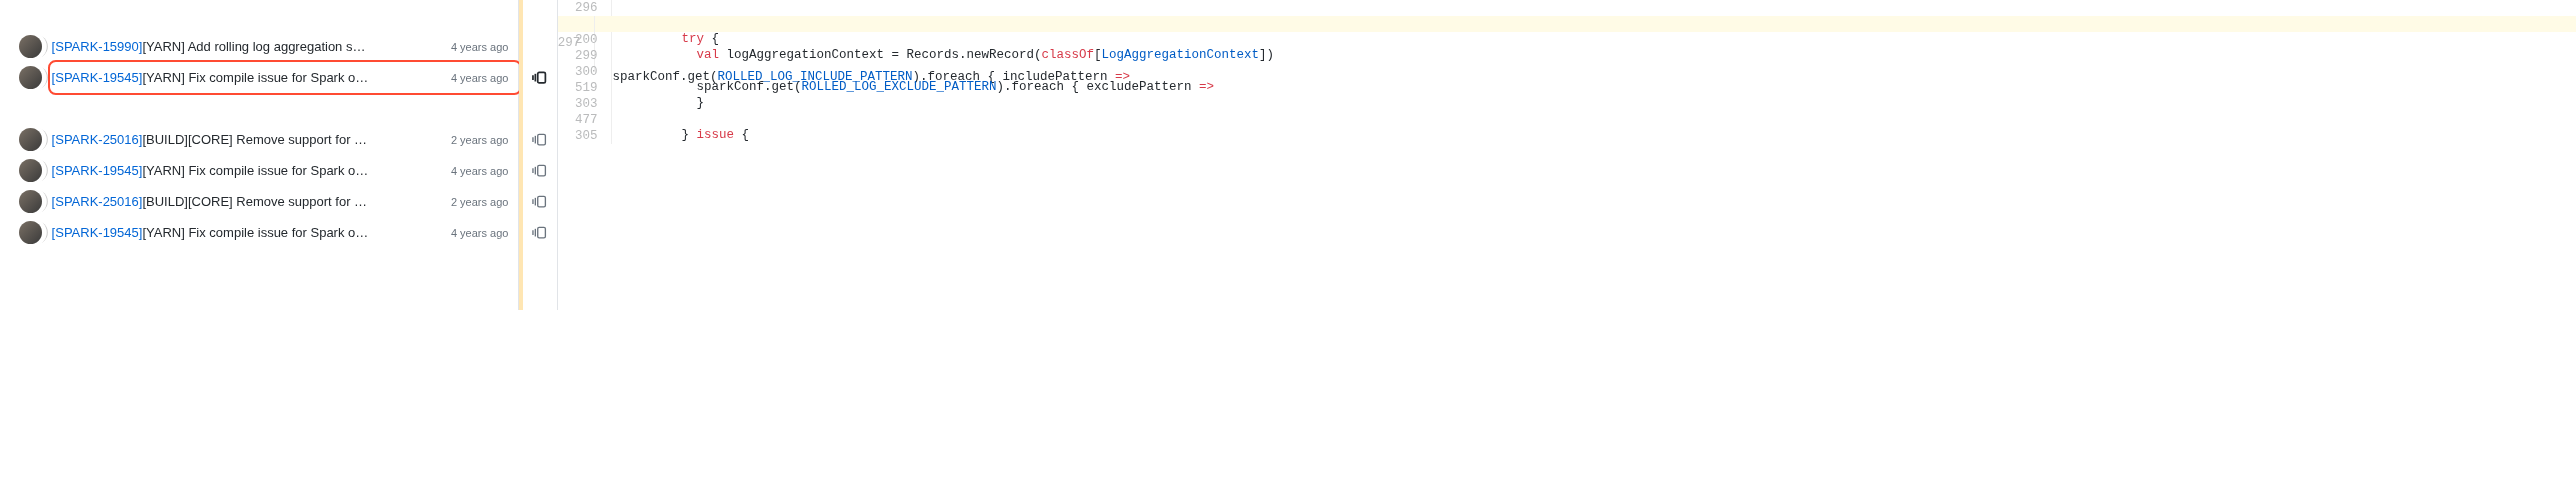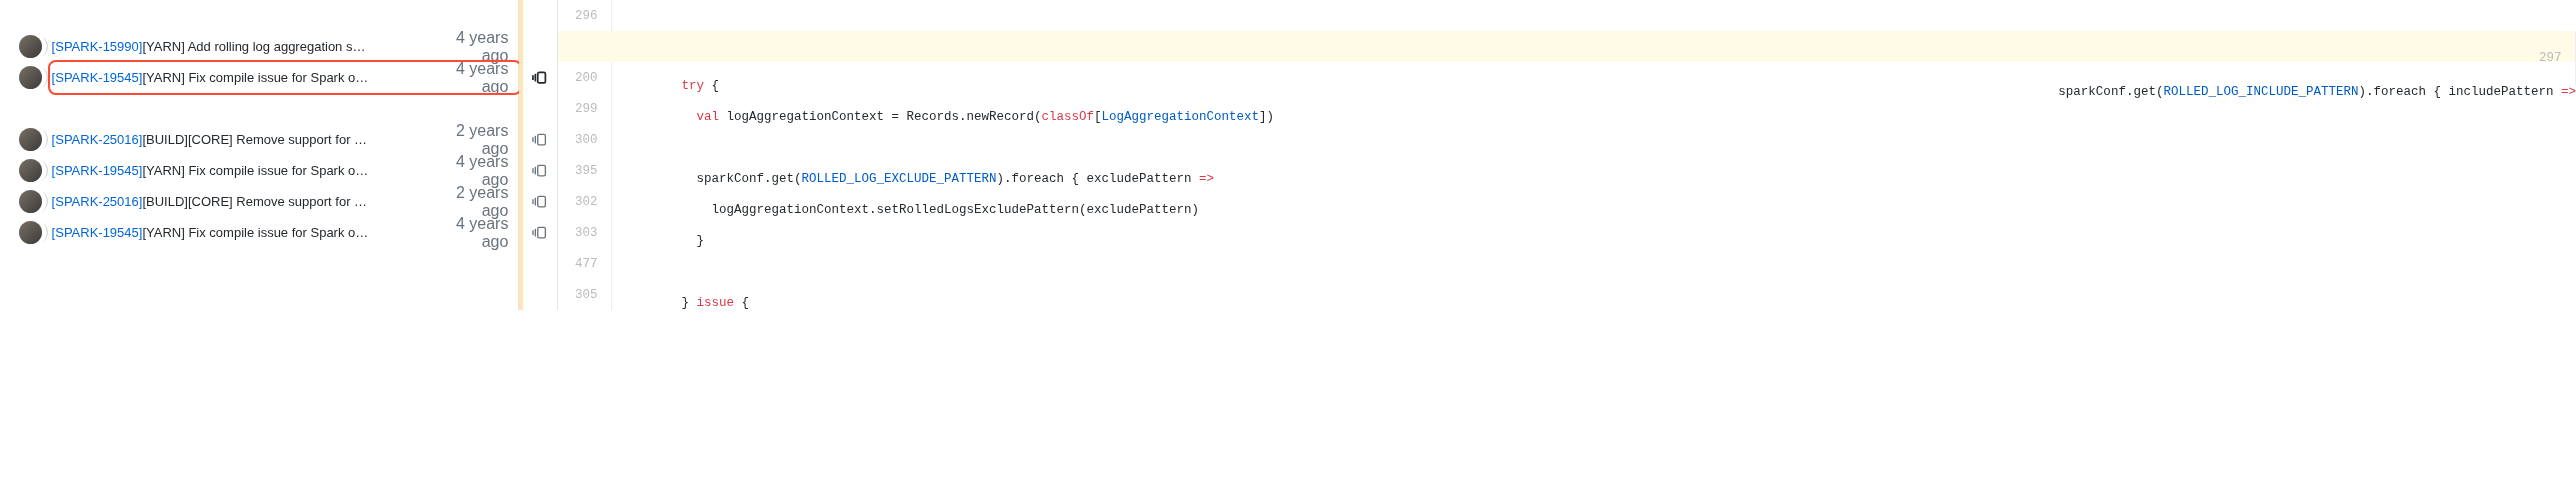--- a/index.html
+++ b/index.html
@@ -58,21 +58,21 @@
     text-overflow: ellipsis;
     color: #24292e;
     font-size: 13px;
   }
   .commit-msg .issue {
     color: #0366d6;
   }
   .age {
     flex: 0 0 77px;
     color: #6a737d;
-    font-size: 16px;
+    font-size: 11px;
     text-align: right;
     padding-right: 9.6px;
   }
   .blame-blank {
     height: 31px;
   }
   
   .heat {
     flex: 0 0 3.8px;
     background: #ffe6b3;
@@ -98,22 +98,22 @@
   }
   .reblame-icon.bold { stroke: #24292e; stroke-width: 1.8; }
   
   .code {
     flex: 1 1 auto;
     font-family: SFMono-Regular, Consolas, "Liberation Mono", Menlo, monospace;
     font-size: 12.5px;
   }
   .code-row {
     display: flex;
-    height: 31px;
-    align-items: flex-end;
+    height: 16px;
+    align-items: flex-start;
   }
   .code-row.hl { background: #fffbe6; flex-direction: column; }
   .lineno {
     flex: 0 0 54px;
     text-align: right;
     padding-right: 13.4px;
     color: #babbbc;
     user-select: none;
     border-right: 1px solid #eee;
     height: 100%;
@@ -243,26 +243,22 @@
         <div class="code-text"><span>        </span><span class="kw">try</span><span> {</span></div>
       </div>
       <div class="code-row">
         <div class="lineno">299</div>
         <div class="code-text"><span>          </span><span class="kw">val</span><span> logAggregationContext = Records.newRecord(</span><span class="kw">classOf</span><span>[</span><span class="const">LogAggregationContext</span><span>])</span></div>
       </div>
       <div class="code-row">
         <div class="lineno">300</div>
       </div>
       <div class="code-row">
-        <div class="lineno">395</div>
+        <div class="lineno">519</div>
         <div class="code-text"><span>          sparkConf.get(</span><span class="const">ROLLED_LOG_EXCLUDE_PATTERN</span><span>).foreach { excludePattern </span><span class="kw">=&gt;</span></div>
-      </div>
-      <div class="code-row">
-        <div class="lineno">302</div>
-        <div class="code-text"><span>            logAggregationContext.setRolledLogsExcludePattern(excludePattern)</span></div>
       </div>
       <div class="code-row">
         <div class="lineno">303</div>
         <div class="code-text"><span>          }</span></div>
       </div>
       <div class="code-row">
         <div class="lineno">477</div>
       </div>
       <div class="code-row">
         <div class="lineno">305</div>

